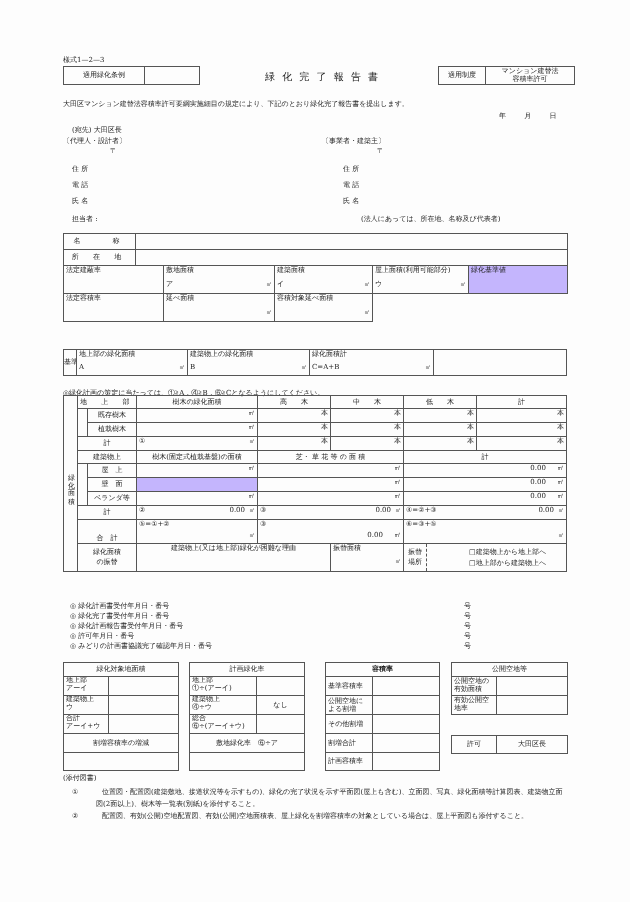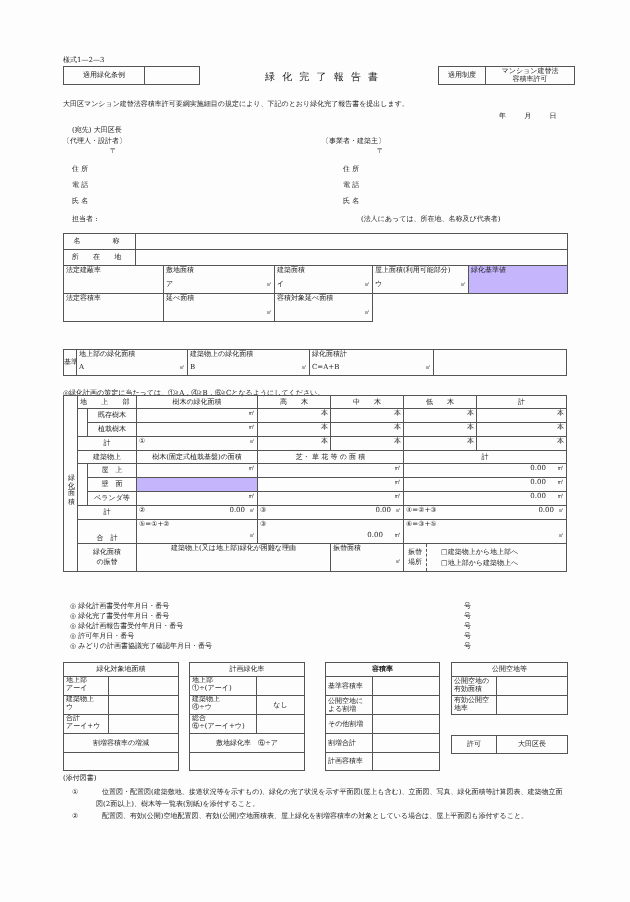--- a/index.html
+++ b/index.html
@@ -252,21 +252,21 @@
     <td colspan="2" class="c" style="line-height:1.3;">
       <div>緑化面積</div>
       <div>の振替</div>
     </td>
     <td colspan="2" class="c" style="vertical-align:top;"><span>建築物上(又は地上部)緑化が困難な理由</span></td>
     <td>
       <div>振替面積</div>
       <div style="margin-top:4px;"><span class="unit">㎡</span>&nbsp;</div>
     </td>
     <td colspan="2" style="padding:0;">
-      <div style="display:flex;height:27px;">
+      <div style="display:flex;height:27px;gap:28px;">
         <div style="width:22px;border-right:1px dashed #555;display:flex;flex-direction:column;justify-content:center;align-items:center;line-height:1.3;">
           <span>振替</span>
           <span>場所</span>
         </div>
         <div style="flex:1;padding-left:14px;display:flex;flex-direction:column;justify-content:center;line-height:1.45;">
           <span>□建築物上から地上部へ</span>
           <span>□地上部から建築物上へ</span>
         </div>
       </div>
     </td>

